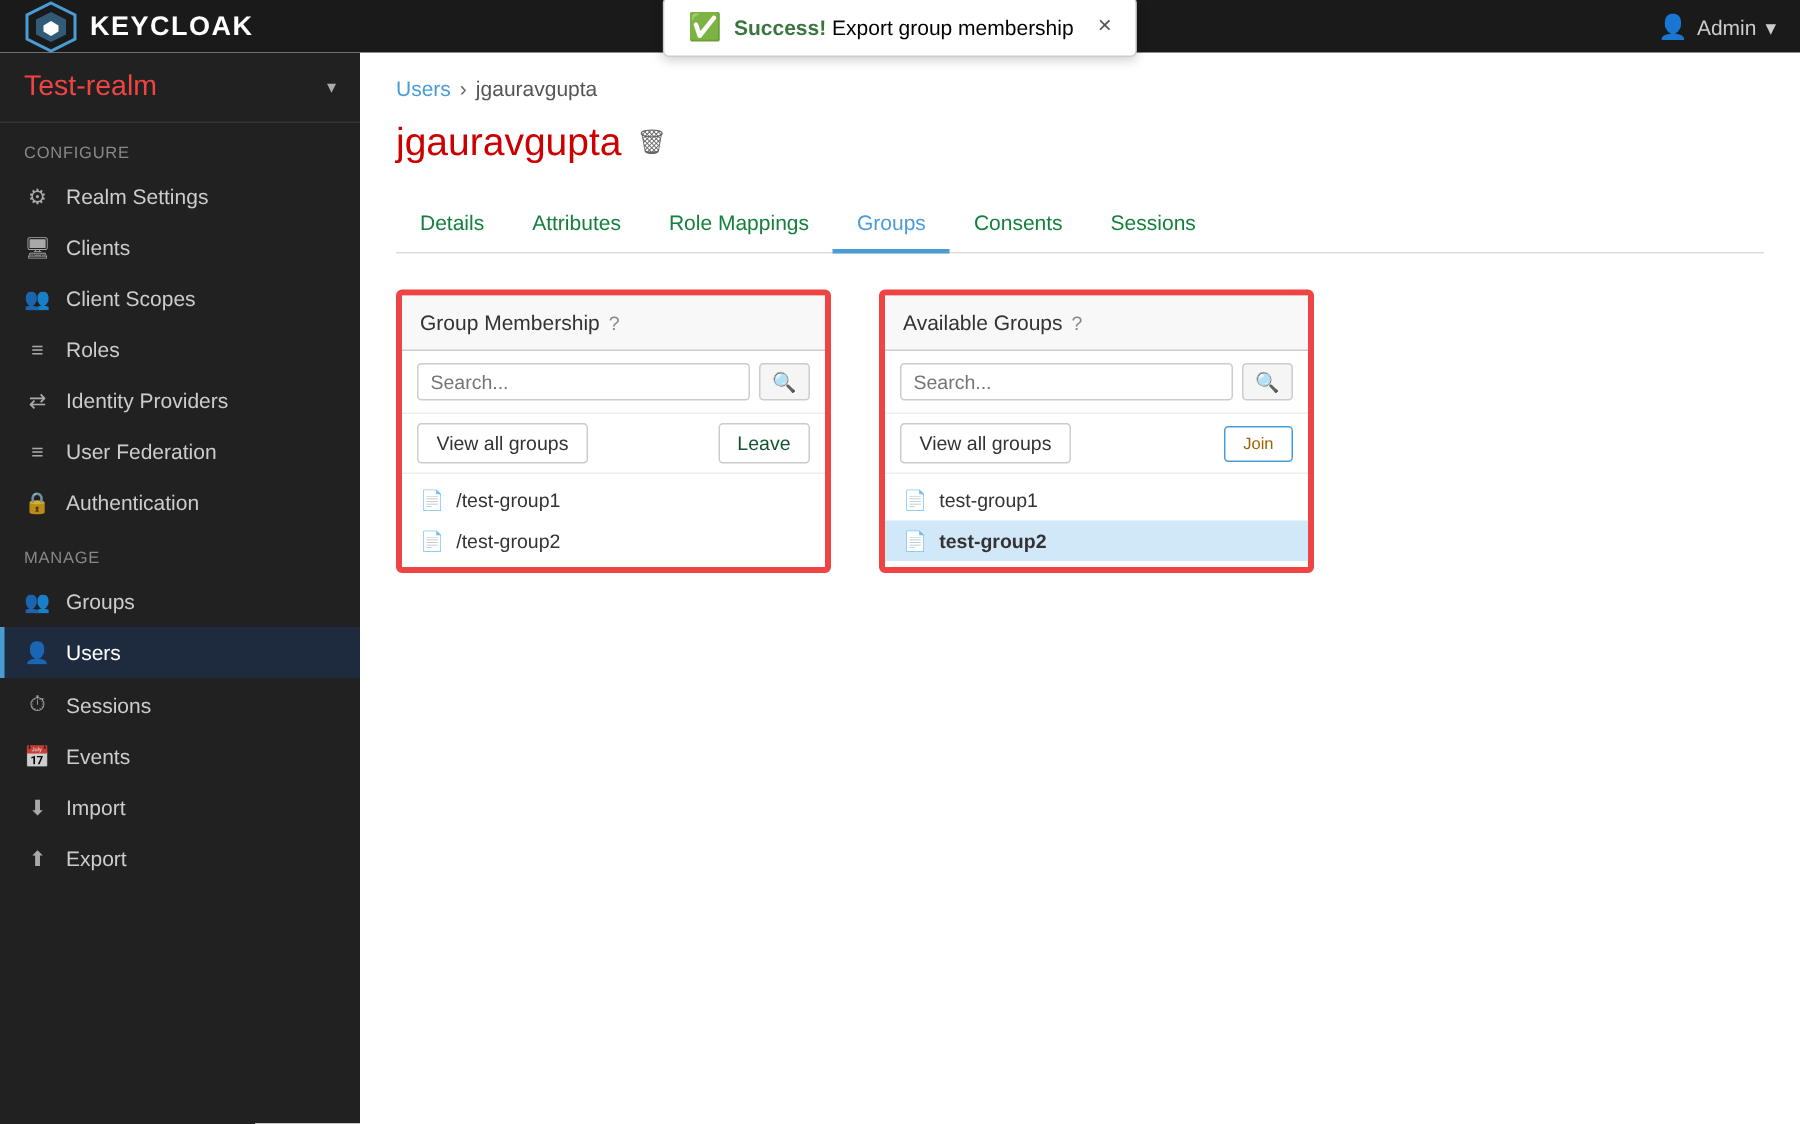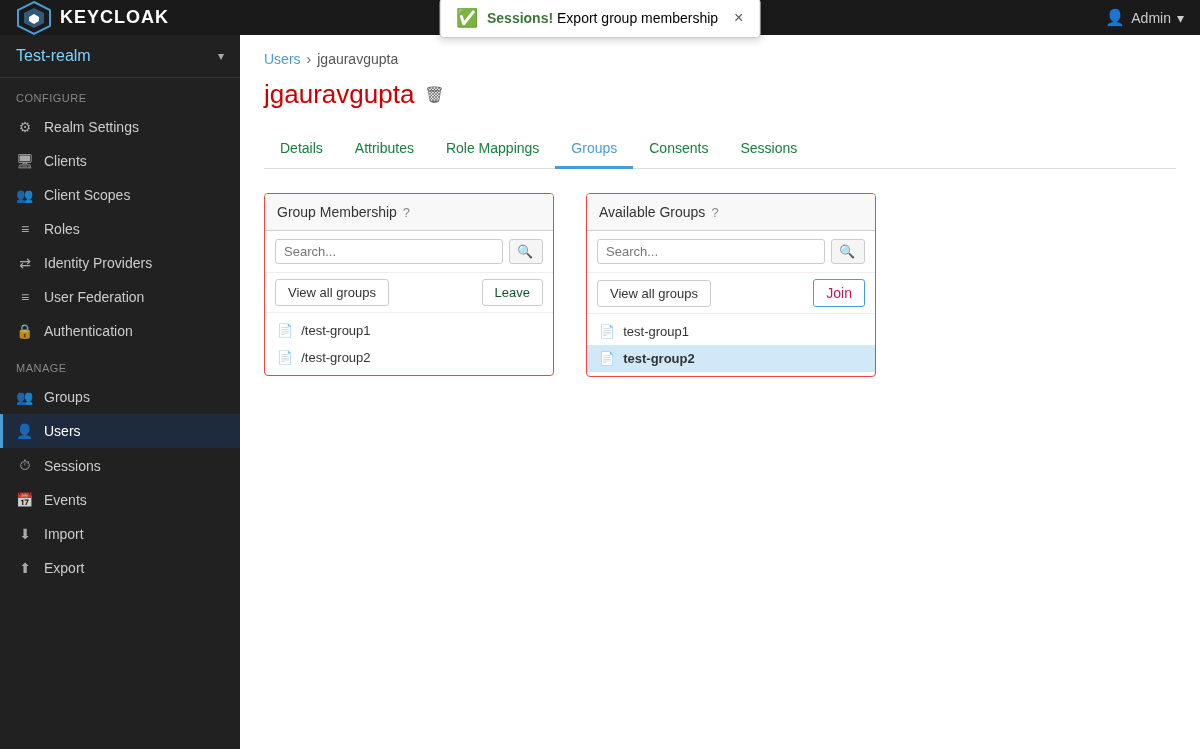--- a/index.html
+++ b/index.html
@@ -89,22 +89,22 @@
     }
     .realm-selector {
       padding: 12px 16px;
       display: flex;
       align-items: center;
       justify-content: space-between;
       border-bottom: 1px solid #333;
       cursor: pointer;
     }
     .realm-name {
-      color: #7dd3fc;
-      font-size: 16px;
+      color: #ef4444;
+      font-size: 19px;
       font-weight: 500;
       text-align: right;
     }
     .realm-chevron { color: #aaa; font-size: 12px; }
 
     .sidebar-section-label {
       padding: 14px 16px 6px;
       font-size: 11px;
       text-transform: uppercase;
       color: #888;
@@ -200,21 +200,21 @@
       font-weight: 500;
     }
 
     
     .groups-container {
       display: flex;
       gap: 32px;
       align-items: flex-start;
     }
     .group-panel {
-      border: 1px solid #ef4444;
+      border: 4px solid #ef4444;
       border-radius: 4px;
       width: 290px;
       overflow: hidden;
     }
     .group-panel-header {
       padding: 10px 12px;
       display: flex;
       align-items: center;
       gap: 6px;
       font-size: 14px;
@@ -278,22 +278,22 @@
       font-size: 13px;
       color: #14532d;
       margin-left: auto;
     }
     .btn-join {
       background: #fff;
       border: 1px solid #4a9cd6;
       border-radius: 3px;
       padding: 5px 12px;
       cursor: pointer;
-      font-size: 14px;
-      color: #be185d;
+      font-size: 11px;
+      color: #a16207;
       margin-left: auto;
     }
     .group-list {
       list-style: none;
       padding: 4px 0;
     }
     .group-item {
       display: flex;
       align-items: center;
       gap: 8px;
@@ -320,21 +320,21 @@
       <polygon points="18,2 34,10 34,26 18,34 2,26 2,10" fill="none" stroke="#4a9cd6" stroke-width="2"></polygon>
       <polygon points="18,8 28,13 28,23 18,28 8,23 8,13" fill="#4a9cd6" opacity="0.5"></polygon>
       <polygon points="18,14 23,17 23,21 18,24 13,21 13,17" fill="#fff"></polygon>
     </svg>
     <span class="logo-text">KEYCLOAK</span>
   </div>
   <div class="navbar-center">
     <div class="success-banner">
       <span class="success-icon">✅</span>
       <span class="success-text">
-        <strong>Sessions!</strong>
+        <strong>Success!</strong>
         <span>Export group membership</span>
       </span>
       <span class="success-close">×</span>
     </div>
   </div>
   <div class="navbar-right">
     <span class="admin-icon">👤</span>
     <span>Admin</span>
     <span>▾</span>
   </div>

